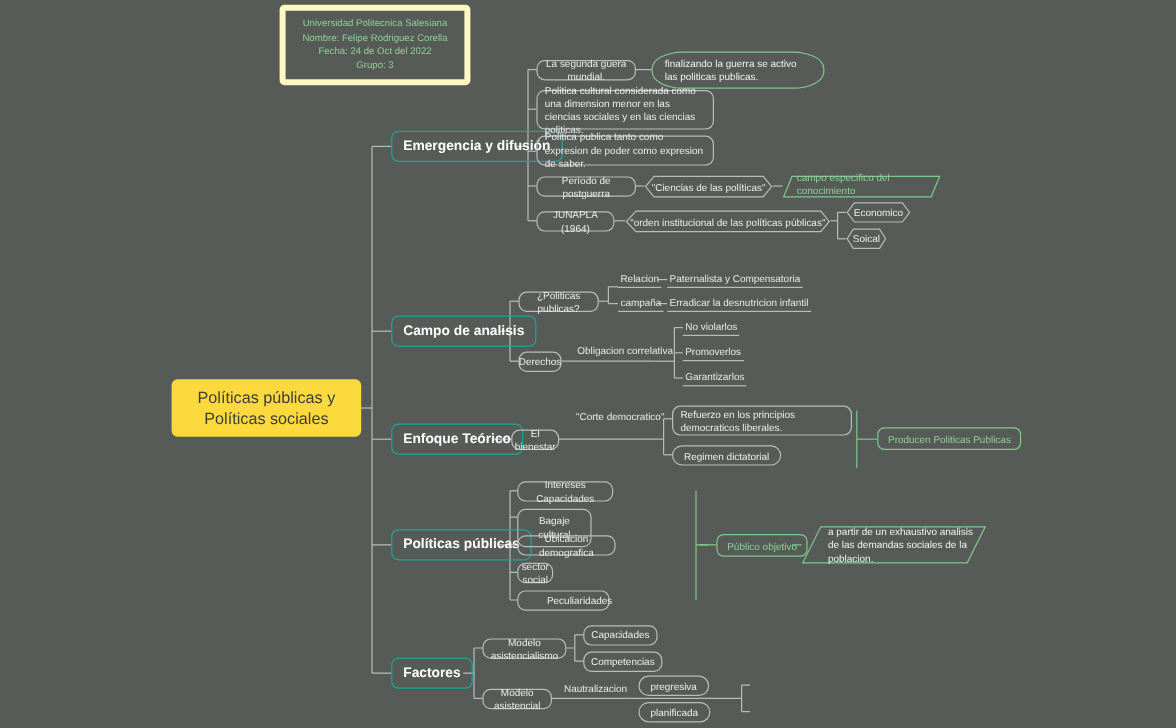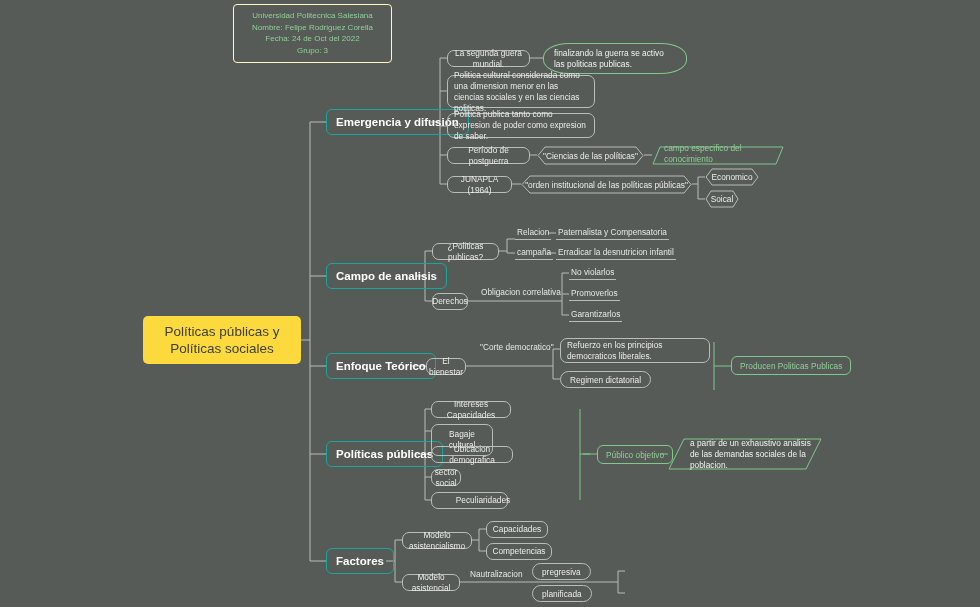--- a/index.html
+++ b/index.html
@@ -13,21 +13,21 @@
     color:#e8e8e4;
   }
   #canvas{position:absolute;left:0;top:0;width:980px;height:607px;}
   svg#edges{position:absolute;left:0;top:0;width:980px;height:607px;pointer-events:none;}
 
   .node{position:absolute;box-sizing:border-box;}
 
   
   .meta{
     left:233px;top:4px;width:159px;
-    border:1px solid #fef9c3;border-radius:4px;
+    border:5px solid #fef9c3;border-radius:4px;
     color:#8fcf96;font-size:8px;line-height:11.5px;
     text-align:center;padding:5px 4px 6px 4px;
   }
 
   
   .root{
     left:143px;top:316px;width:158px;height:48px;
     background:#fcd93c;border-radius:5px;
     color:#3c3f3b;font-size:13.5px;font-weight:normal;line-height:17px;
     display:flex;align-items:center;justify-content:center;text-align:center;

